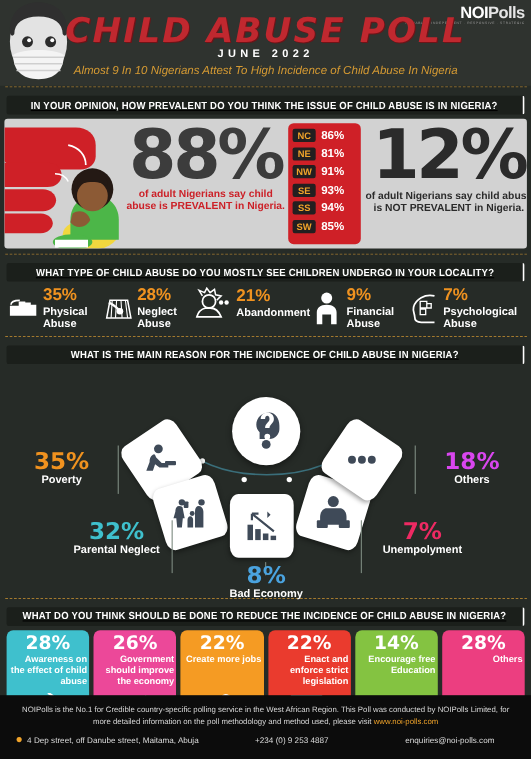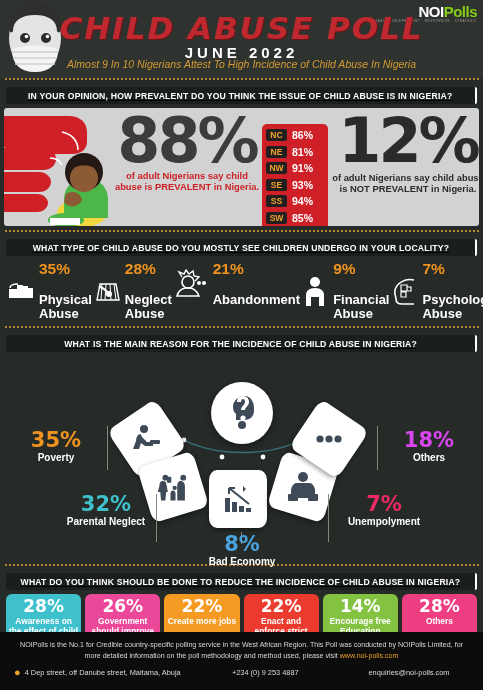--- a/index.html
+++ b/index.html
@@ -5,27 +5,27 @@
   html,body{margin:0;padding:0;background:#111;}
   body{font-family:"Liberation Sans",sans-serif;}
   #page{position:relative;width:483px;height:690px;background:#262b27;overflow:hidden;}
 
   
   .header{position:relative;height:78px;background:#2f332f;overflow:hidden;}
   .avatar{position:absolute;left:4px;top:-2px;width:62px;height:80px;}
   .brand{position:absolute;right:6px;top:4px;text-align:right;line-height:1;}
   .brand .bmain{font-size:15px;font-weight:bold;letter-spacing:-.5px;}
   .brand .bmain .noi{color:#ffffff;}
-  .brand .bmain .polls{color:#84cc16;}
+  .brand .bmain .polls{color:#e5e5e5;}
   .brand .bsub{font-size:3px;color:#9a9a9a;letter-spacing:.6px;margin-top:1px;}
   .title{position:absolute;left:0;right:0;top:10px;text-align:center;color:#c0282f;
          font-size:31px;font-weight:bold;font-style:italic;letter-spacing:2px;
          font-family:"DejaVu Sans",sans-serif;text-shadow:1px 1px 0 #6d1418;}
   .date{position:absolute;left:0;right:0;top:44px;text-align:center;color:#fff;
-        font-size:15px;font-weight:bold;letter-spacing:4px;}
+        font-size:10px;font-weight:bold;letter-spacing:4px;}
   .tagline{position:absolute;left:0;right:0;top:58px;text-align:center;color:#d59a33;
         font-size:10.5px;font-style:italic;}
   .dots-rule{height:2px;background-image:radial-gradient(#b8862f 40%,transparent 42%);
         background-size:4px 2px;margin:0 4px;}
 
   
   .qbar{position:relative;margin:7px 6px 0 6px;background:#1b1f1b;border-radius:2px;
         height:17px;display:flex;align-items:center;justify-content:center;
         border-right:2px solid #fff;text-decoration:underline;}
   .qbar span{color:#fff;font-size:9.3px;font-weight:bold;letter-spacing:.2px;
@@ -34,40 +34,40 @@
 
   
   .s1{position:relative;margin:4px 4px 0 4px;height:118px;background:#d2d2d2;
       border-radius:3px;overflow:hidden;}
   .fistwrap{position:absolute;left:0;top:0;width:112px;height:118px;}
   .big88{position:absolute;left:108px;top:2px;width:150px;text-align:center;
       font-size:62px;font-weight:bold;color:#3c3c3c;letter-spacing:-3px;line-height:1;
       font-family:"DejaVu Sans",sans-serif;}
   .cap88{position:absolute;left:108px;top:62px;width:150px;text-align:center;
       color:#cc2128;font-size:9.4px;font-weight:bold;line-height:1.22;}
-  .regions{position:absolute;left:258px;top:16px;width:66px;height:110px;
+  .regions{position:absolute;left:258px;top:4px;width:66px;height:110px;
       background:#cf2027;border-radius:5px;padding:3px 0;box-sizing:border-box;}
   .rrow{display:flex;align-items:center;height:16.5px;padding:0 4px;}
   .rtag{background:#231f20;color:#f0a32a;font-size:8.5px;font-weight:bold;
       width:21px;text-align:center;border-radius:2px;padding:1px 0;margin-right:5px;}
   .rval{color:#fff;font-size:10.5px;font-weight:bold;}
   .big12{position:absolute;left:328px;top:2px;width:152px;text-align:center;
       font-size:62px;font-weight:bold;color:#2b2b2b;letter-spacing:-3px;line-height:1;
       font-family:"DejaVu Sans",sans-serif;}
   .cap12{position:absolute;left:328px;top:64px;width:152px;text-align:center;
       color:#2b2b2b;font-size:9.4px;font-weight:bold;line-height:1.22;}
 
   
   .types{display:flex;justify-content:space-between;align-items:flex-start;
       margin:5px 6px 0 6px;}
   .type{display:flex;align-items:center;gap:3px;}
   .ticon{width:30px;height:30px;flex:none;color:#fff;}
   .ticon svg{width:100%;height:100%;display:block;}
   .tpct{color:#ef9220;font-size:15.5px;font-weight:bold;line-height:1;}
-  .tlab{color:#ffffff;font-size:13px;font-weight:bold;line-height:1.1;margin-top:16px;}
+  .tlab{color:#ffffff;font-size:10px;font-weight:bold;line-height:1.1;margin-top:1px;}
 
   
   .s3{position:relative;height:210px;margin-top:2px;}
   .qcircle{position:absolute;left:211px;top:28px;width:62px;height:62px;border-radius:50%;
       background:#fff;display:flex;align-items:center;justify-content:center;
       box-shadow:0 2px 6px rgba(0,0,0,.45);}
   .qcircle svg{width:42px;height:42px;}
   .petal{position:absolute;width:58px;height:58px;background:#fff;
       border-radius:8px/10px;box-shadow:0 2px 5px rgba(0,0,0,.4);
       display:flex;align-items:center;justify-content:center;}
@@ -76,21 +76,21 @@
   .lbl .p{font-size:21px;font-weight:bold;line-height:1;font-family:"DejaVu Sans",sans-serif;}
   .lbl .t{font-size:10px;font-weight:bold;color:#fff;line-height:1.12;margin-top:1px;}
   .tick{position:absolute;background:#7d8a80;width:1px;}
 
   
   .cards{display:flex;gap:4px;margin:4px 6px 0 6px;}
   .card{flex:1;border-radius:6px;height:97px;position:relative;overflow:hidden;
       padding:4px 2px 0 2px;box-sizing:border-box;text-align:center;}
   .card .cp{color:#fff;font-size:17px;font-weight:bold;line-height:1.05;
       font-family:"DejaVu Sans",sans-serif;}
-  .card .cl{color:#fff;font-size:8.4px;font-weight:bold;line-height:1.14;margin-top:1px;}
+  .card .cl{color:#fff;font-size:8.4px;font-weight:bold;line-height:1.14;margin-top:1px;text-align:right;}
   .card .ci{position:absolute;left:0;right:0;bottom:2px;display:flex;
       align-items:flex-end;justify-content:center;height:40px;}
   .card .ci svg{height:38px;fill:#fff;}
 
   
   .footer{position:absolute;left:0;right:0;bottom:0;height:58px;background:#0c0c0c;}
   .fdesc{color:#d8d8d8;font-size:7.1px;text-align:center;line-height:1.5;
       padding:8px 16px 0 16px;}
   .fdesc a{color:#f0a32a;text-decoration:none;}
   .frow{display:flex;align-items:center;margin-top:6px;padding:0 14px;color:#dcdcdc;

